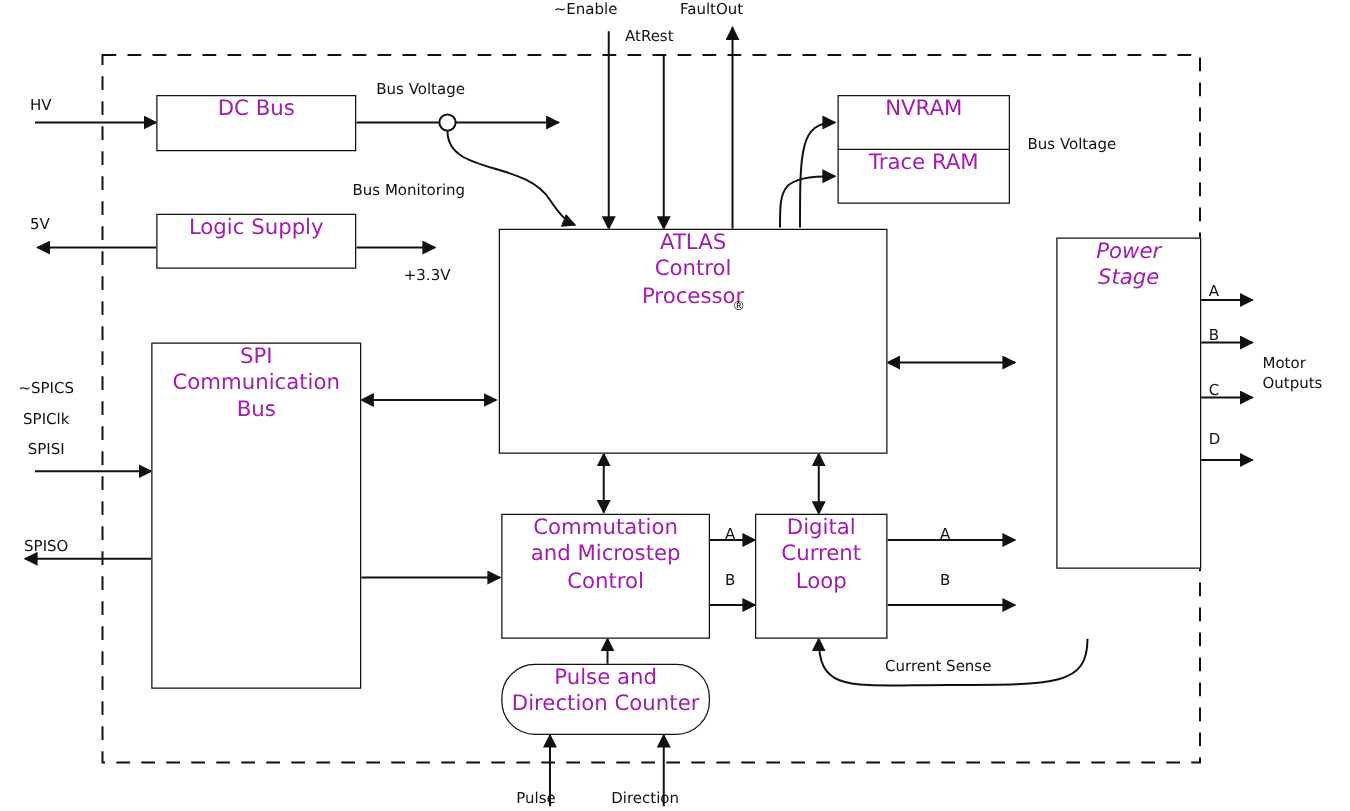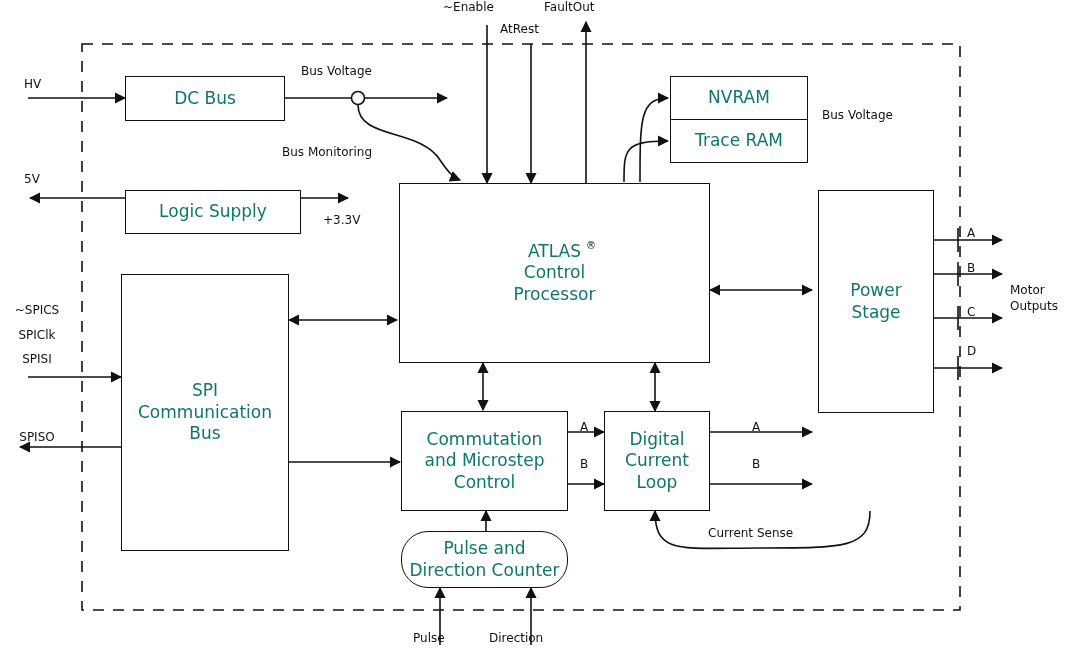--- a/index.html
+++ b/index.html
@@ -25,25 +25,25 @@
     pointer-events: none;
   }
   .box {
     position: absolute;
     box-sizing: border-box;
     border: 1.6px solid #111111;
     background: #ffffff;
     display: flex;
     flex-direction: column;
     align-items: center;
-    justify-content: center;
+    justify-content: flex-start;
     text-align: center;
     line-height: 1.26;
     font-size: 17px;
-    color: #0f766e;
+    color: #a21caf;
   }
   .lbl {
     position: absolute;
     font-size: 12px;
     color: #111111;
     white-space: pre;
     line-height: 1.25;
   }
   .lbl.right { text-align: center; }
 </style>
@@ -113,21 +113,21 @@
       <line x1="958" y1="262" x2="958" y2="286"></line>
       <line x1="958" y1="306" x2="958" y2="330"></line>
       <line x1="958" y1="356" x2="958" y2="380"></line>
     </g>
   </svg>
 
   <div class="box" style="left:125px; top:76px; width:160px; height:45px;">
     <span>DC Bus</span>
   </div>
 
-  <div class="box" style="left:125px; top:190px; width:176px; height:44px;">
+  <div class="box" style="left:125px; top:171px; width:160px; height:44px;">
     <span>Logic Supply</span>
   </div>
 
   <div class="box" style="left:121px; top:274px; width:168px; height:277px; white-space:pre-line;">
     <span>SPI
 Communication
 Bus</span>
   </div>
 
   <div class="box" style="left:399px; top:183px; width:311px; height:180px;">
@@ -138,21 +138,21 @@
   <span class="lbl" style="left:586px; top:240px; font-size:10px;">®</span>
 
   <div class="box" style="left:670px; top:119px; width:138px; height:44px;">
     <span>Trace RAM</span>
   </div>
 
   <div class="box" style="left:670px; top:76px; width:138px; height:44px;">
     <span>NVRAM</span>
   </div>
 
-  <div class="box" style="left:818px; top:190px; width:116px; height:223px; white-space:pre-line;">
+  <div class="box" style="left:845px; top:190px; width:116px; height:265px; white-space:pre-line;font-style:italic;">
     <span>Power
 Stage</span>
   </div>
 
   <div class="box" style="left:401px; top:411px; width:167px; height:100px; white-space:pre-line;">
     <span>Commutation
 and Microstep
 Control</span>
   </div>
 

